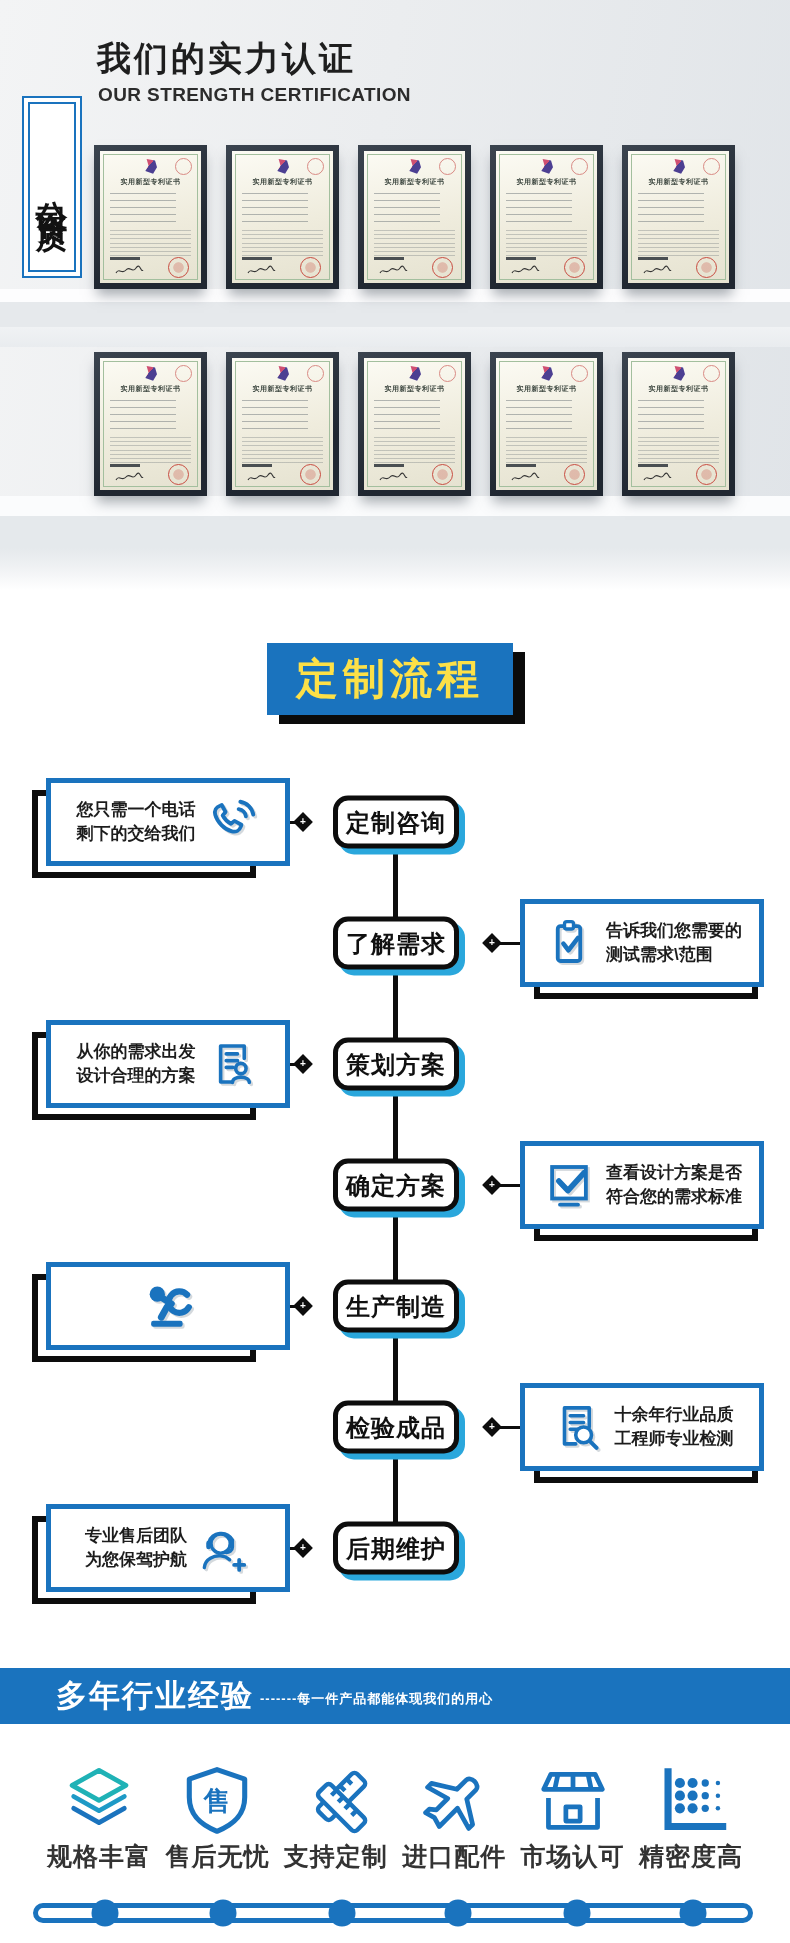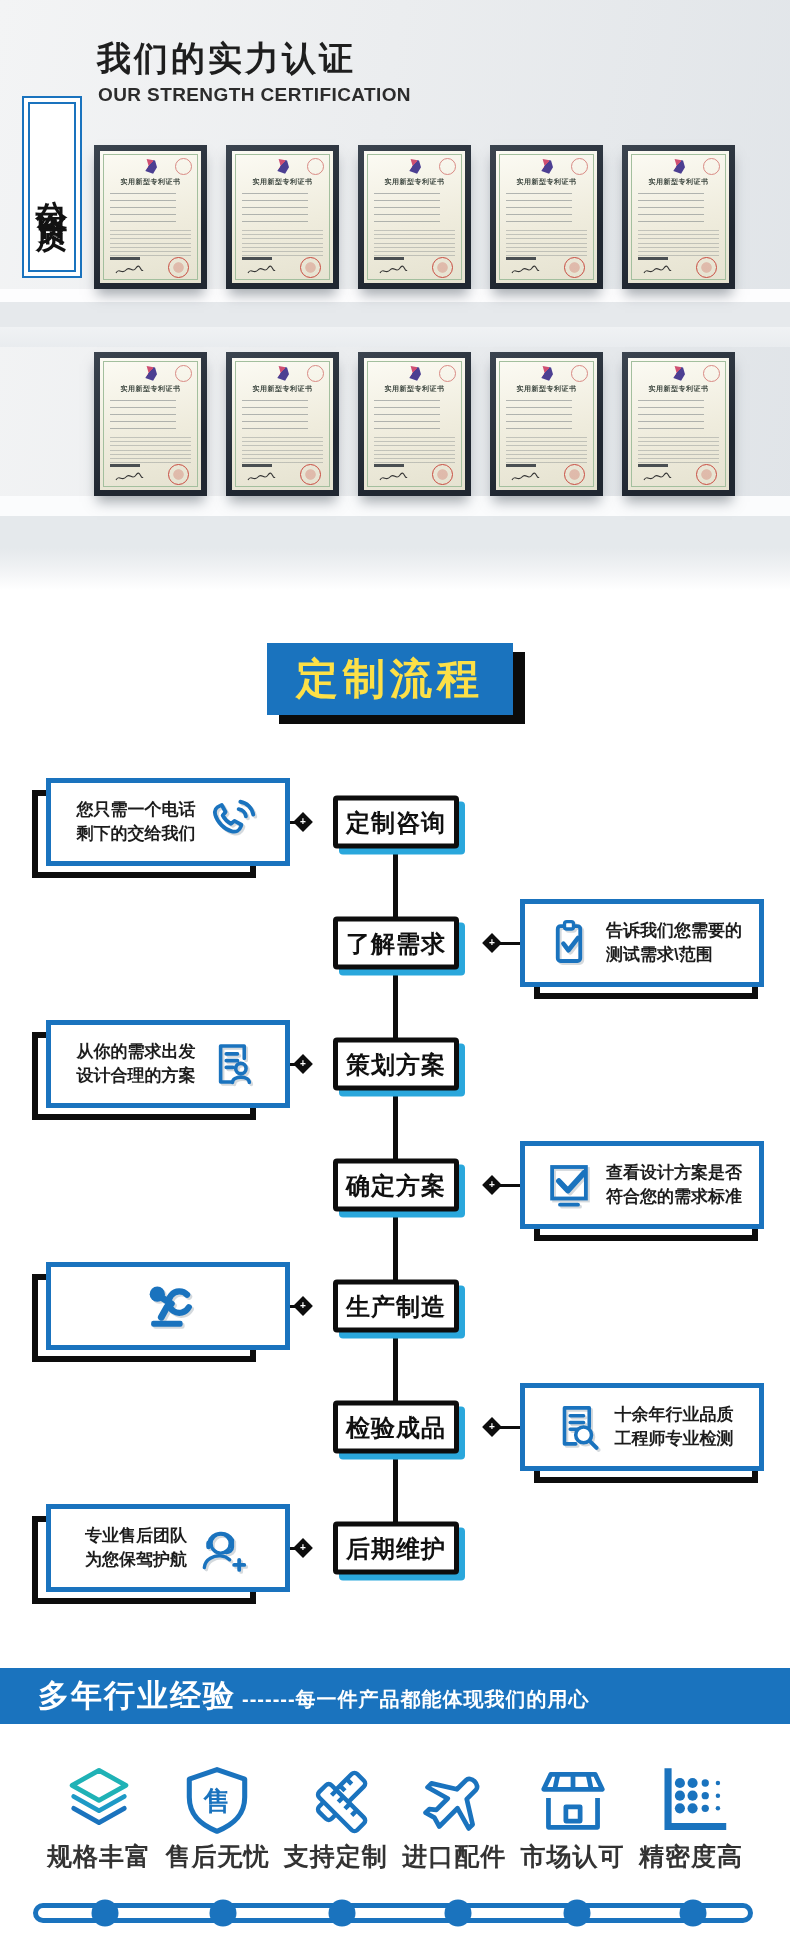--- a/index.html
+++ b/index.html
@@ -61,21 +61,21 @@
   
   .flow-section{position:relative;width:100%;height:1078px;background:#fff;}
   .banner{position:absolute;left:267px;top:53px;width:246px;height:72px;
     background:var(--primary-blue);box-shadow:12px 9px 0 #0b0b0b;
     display:flex;align-items:center;justify-content:center;
     color:#fde047;font-size:42px;font-weight:800;letter-spacing:5px;}
   .spine{position:absolute;left:393px;top:232px;width:5px;height:726px;background:var(--ink);}
   .step{position:absolute;left:0;width:100%;height:0;top:calc(232px + var(--i)*121px);}
   .node{position:absolute;left:333px;top:0;transform:translateY(-50%);
     width:126px;height:53px;box-sizing:border-box;background:#fff;
-    border:5px solid var(--ink);border-radius:4px;
+    border:5px solid var(--ink);border-radius:15px;
     box-shadow:6px 6px 0 var(--node-shadow-blue);
     display:flex;align-items:center;justify-content:center;
     font-size:24px;font-weight:800;letter-spacing:1px;color:#101010;z-index:3;}
   .frame{position:absolute;top:0;width:224px;height:88px;box-sizing:border-box;
     border:6px solid var(--ink);transform:translateY(calc(-50% + 12px));z-index:1;}
   .step.left  .frame{left:32px;}
   .step.right .frame{left:534px;}
   .sidebox{position:absolute;top:0;transform:translateY(-50%);
     width:244px;height:88px;box-sizing:border-box;background:#fff;
     border:5px solid var(--primary-blue);
@@ -92,23 +92,23 @@
     transform:translateY(-50%) rotate(45deg);z-index:1;}
   .step.left  .diamond{left:296px;}
   .step.right .diamond{left:485px;}
   .diamond::after{content:"+";position:absolute;inset:0;display:flex;align-items:center;
     justify-content:center;color:#fff;font-size:10px;font-weight:bold;
     transform:rotate(-45deg);line-height:0;}
 
   
   .exp-section{position:relative;width:100%;height:275px;background:#fff;}
   .exp-bar{height:56px;background:var(--primary-blue);display:flex;align-items:center;
-    padding-left:38px;box-sizing:border-box;}
+    padding-left:56px;box-sizing:border-box;}
   .exp-title{font-size:31px;font-weight:800;color:#fff;letter-spacing:2px;}
-  .exp-slogan{font-size:20px;font-weight:700;color:#fff;margin-left:6px;
+  .exp-slogan{font-size:13px;font-weight:700;color:#fff;margin-left:6px;
     padding-top:6px;letter-spacing:1px;}
   .features{display:flex;justify-content:space-between;padding:0 40px;margin-top:40px;}
   .feature{width:118px;display:flex;flex-direction:column;align-items:center;}
   .feature svg{width:76px;height:76px;display:block;}
   .feature-label{margin-top:0;font-size:25px;font-weight:700;color:#333;
     letter-spacing:1px;white-space:nowrap;}
   .track{position:relative;margin:30px 37px 0 33px;height:20px;box-sizing:border-box;
     border:5px solid var(--primary-blue);border-radius:13px;}
   .track-dot{position:absolute;top:50%;width:27px;height:27px;border-radius:50%;
     background:var(--primary-blue);transform:translate(-50%,-50%);}

